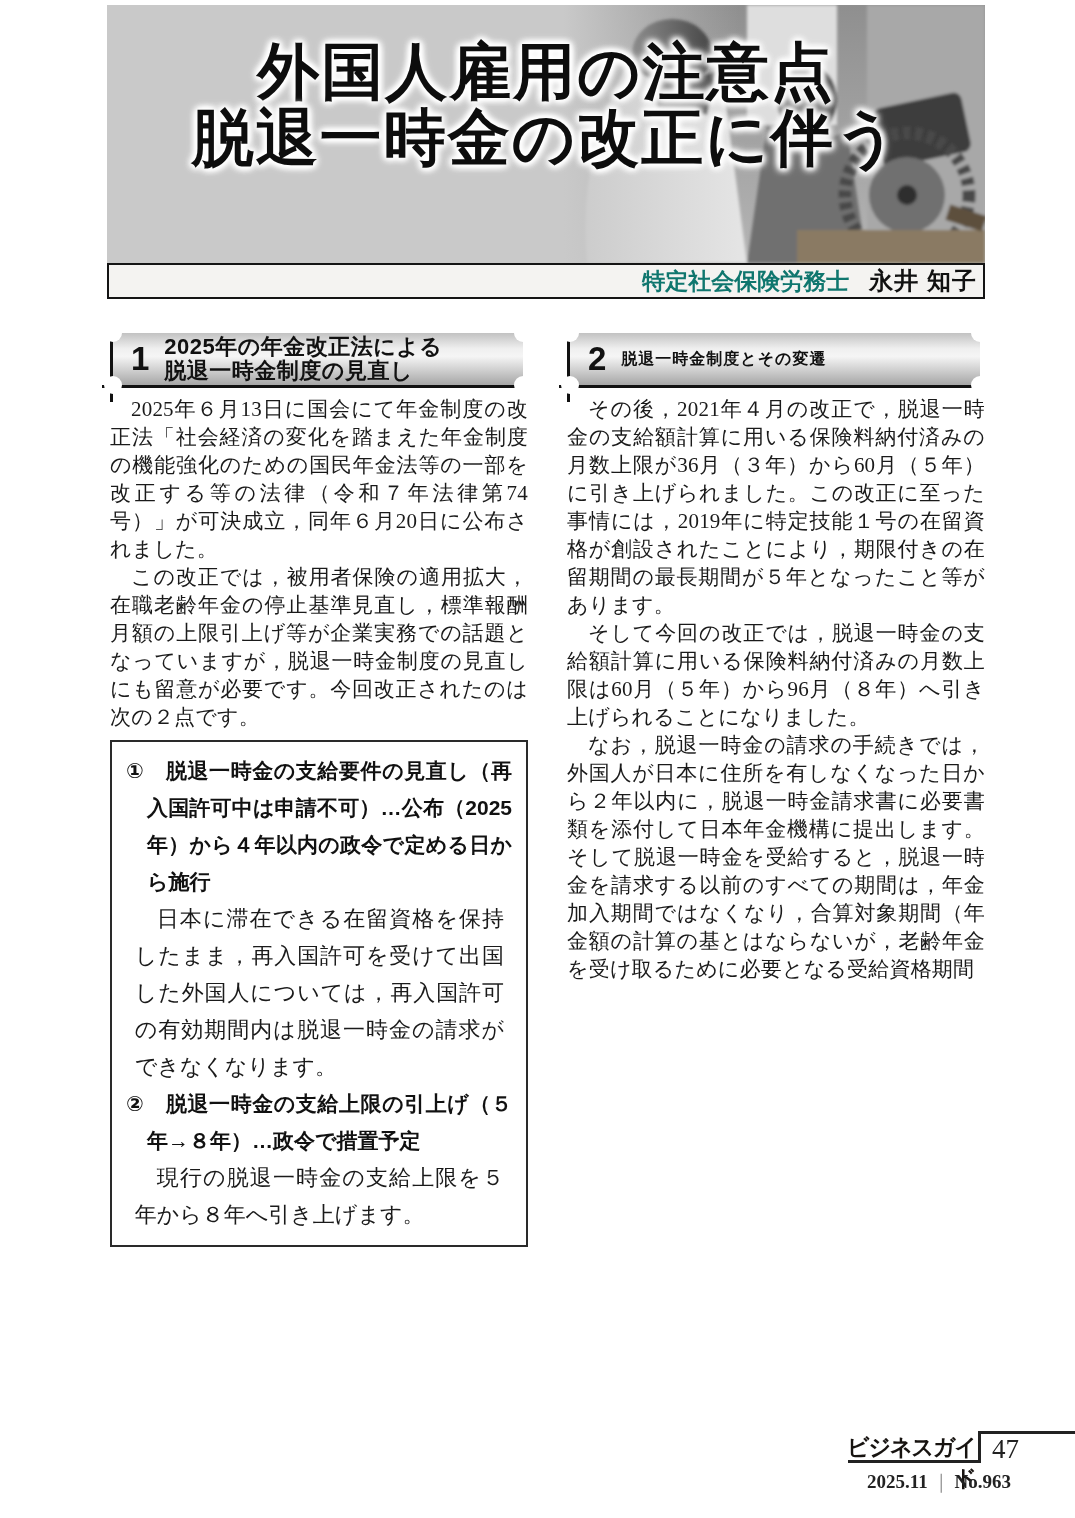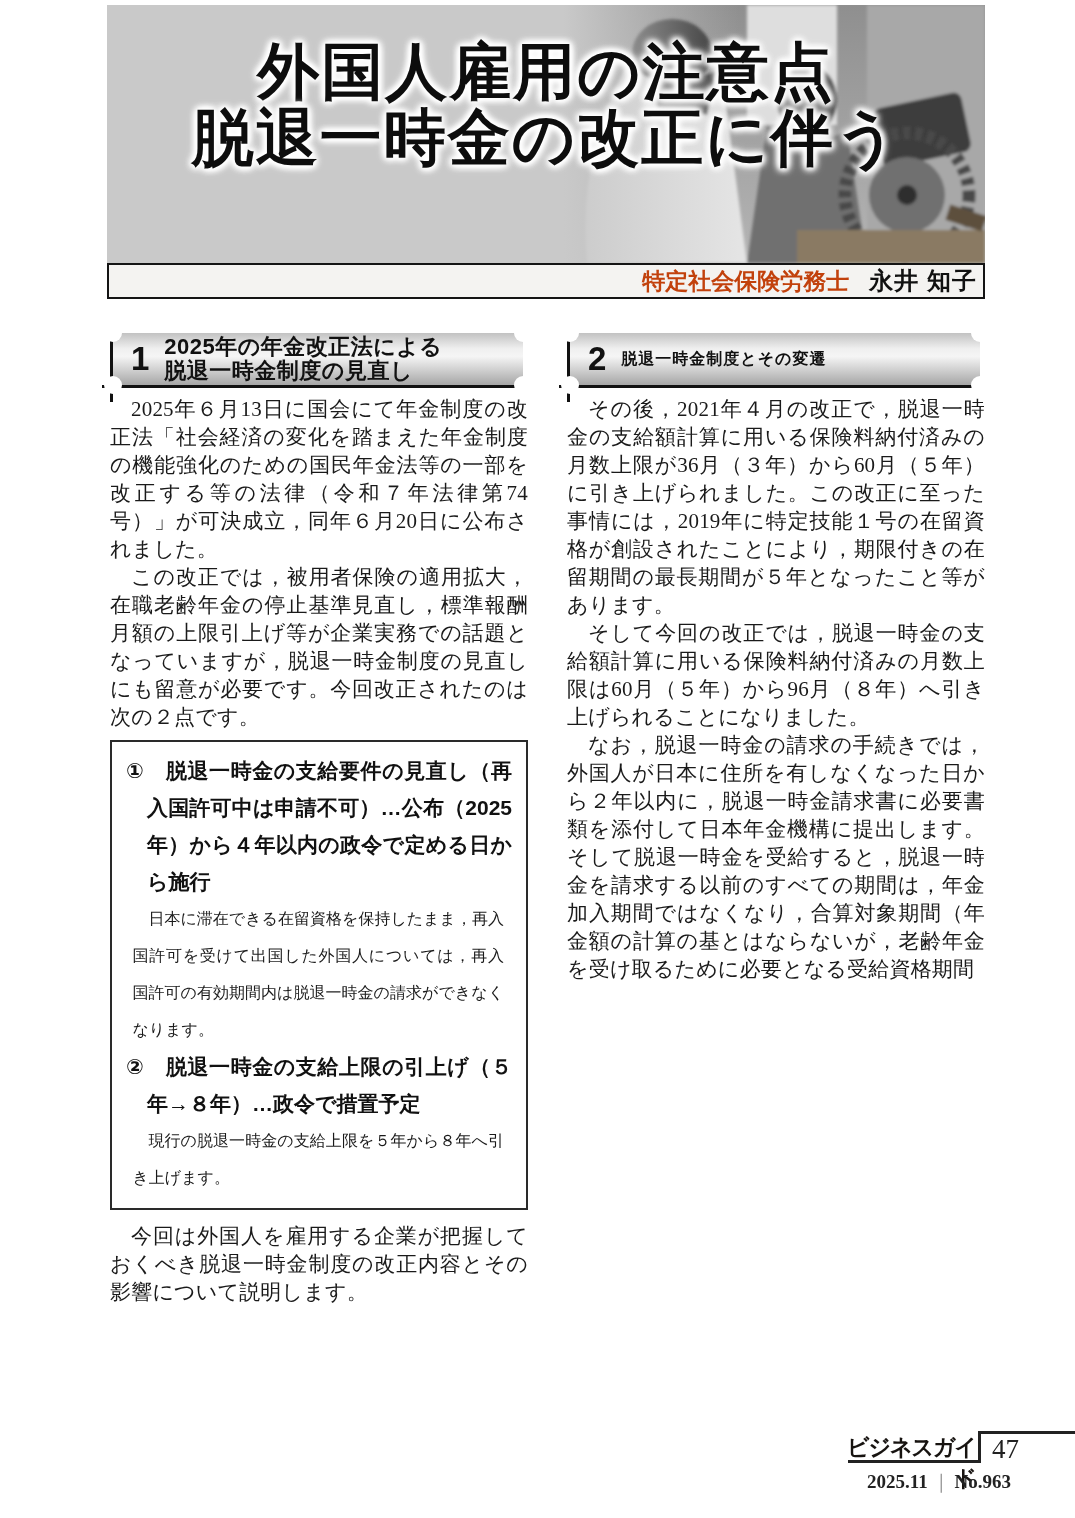--- a/index.html
+++ b/index.html
@@ -22,21 +22,21 @@
     font-weight:900;font-size:62px;line-height:66px;letter-spacing:2px;color:#0d0d0d;
     text-shadow:0 0 4px #fff,0 0 8px #fff,0 0 12px #fff,2px 2px 6px #fff,-2px -2px 6px #fff,2px -2px 6px #fff,-2px 2px 6px #fff;
   }
   .author-bar{
     position:absolute;left:107px;top:263px;width:878px;height:36px;
     background:#f4f3f1;border:2px solid #141414;box-sizing:border-box;
     display:flex;align-items:center;justify-content:flex-end;gap:20px;
     padding-right:6px;
     font-family:"Liberation Sans","DejaVu Sans",sans-serif;font-weight:700;
   }
-  .author-role{font-size:23px;color:#c2410c;}
+  .author-role{font-size:23px;color:#0f766e;}
   .author-name{font-size:24px;color:#111;letter-spacing:1px;}
   
   .col{position:absolute;top:333px;width:418px;}
   .col-left{left:110px;}
   .col-right{left:567px;}
   
   .sec-head{position:relative;height:55px;margin-bottom:7px;}
   .sec-vline{position:absolute;left:0;top:-7px;height:76px;width:3px;background:#111;}
   .sec-rule{position:absolute;left:-8px;right:0;top:52px;height:3px;background:#111;}
   .plaque{
@@ -60,21 +60,21 @@
   
   .notice-box{
     border:2px solid #2a2a2a;margin-top:9px;padding:10px 14px 12px 14px;
   }
   .box-heading{
     margin:0;font-family:"Liberation Sans","DejaVu Sans",sans-serif;font-weight:700;
     font-size:21px;line-height:37px;color:#111;
     padding-left:1em;text-indent:-1em;text-align:justify;
   }
   .box-body{
-    margin:0 8px 0 0.4em;font-size:16px;line-height:37px;text-align:justify;text-indent:1em;
+    margin:0 8px 0 0.4em;font-size:22px;line-height:37px;text-align:justify;text-indent:1em;
   }
   .closing{margin-top:12px;}
   
   .ft-rule-low{position:absolute;left:848px;top:1460px;width:133px;height:3px;background:#222;}
   .ft-vline{position:absolute;left:978px;top:1431px;width:3px;height:32px;background:#222;}
   .ft-rule-high{position:absolute;left:978px;top:1431px;width:97px;height:3px;background:#222;}
   .ft-brand{
     position:absolute;left:840px;top:1433px;width:136px;text-align:right;
     font-family:"Liberation Sans","DejaVu Sans",sans-serif;font-weight:900;
     font-size:22px;letter-spacing:-1px;color:#171310;transform:scaleY(1.05);
@@ -162,21 +162,20 @@
     <p class="body-par">2025年６月13日に国会にて年金制度の改正法「社会経済の変化を踏まえた年金制度の機能強化のための国民年金法等の一部を改正する等の法律（令和７年法律第74号）」が可決成立，同年６月20日に公布されました。</p>
     <p class="body-par">この改正では，被用者保険の適用拡大，在職老齢年金の停止基準見直し，標準報酬月額の上限引上げ等が企業実務での話題となっていますが，脱退一時金制度の見直しにも留意が必要です。今回改正されたのは次の２点です。</p>
 
     <div class="notice-box">
       <p class="box-heading">①　脱退一時金の支給要件の見直し（再入国許可中は申請不可）…公布（2025年）から４年以内の政令で定める日から施行</p>
       <p class="box-body">日本に滞在できる在留資格を保持したまま，再入国許可を受けて出国した外国人については，再入国許可の有効期間内は脱退一時金の請求ができなくなります。</p>
       <p class="box-heading">②　脱退一時金の支給上限の引上げ（５年→８年）…政令で措置予定</p>
       <p class="box-body">現行の脱退一時金の支給上限を５年から８年へ引き上げます。</p>
     </div>
 
-    <p class="body-par closing">今回は外国人を雇用する企業が把握しておくべき脱退一時金制度の改正内容とその影響について説明します。</p>
   </div>
 
   <div class="col col-right">
     <div class="sec-head">
       <div class="sec-vline"></div>
       <div class="sec-rule"></div>
       <div class="plaque">
         <span class="bite tl"></span>
         <span class="bite tr"></span>
         <span class="bite bl"></span>

